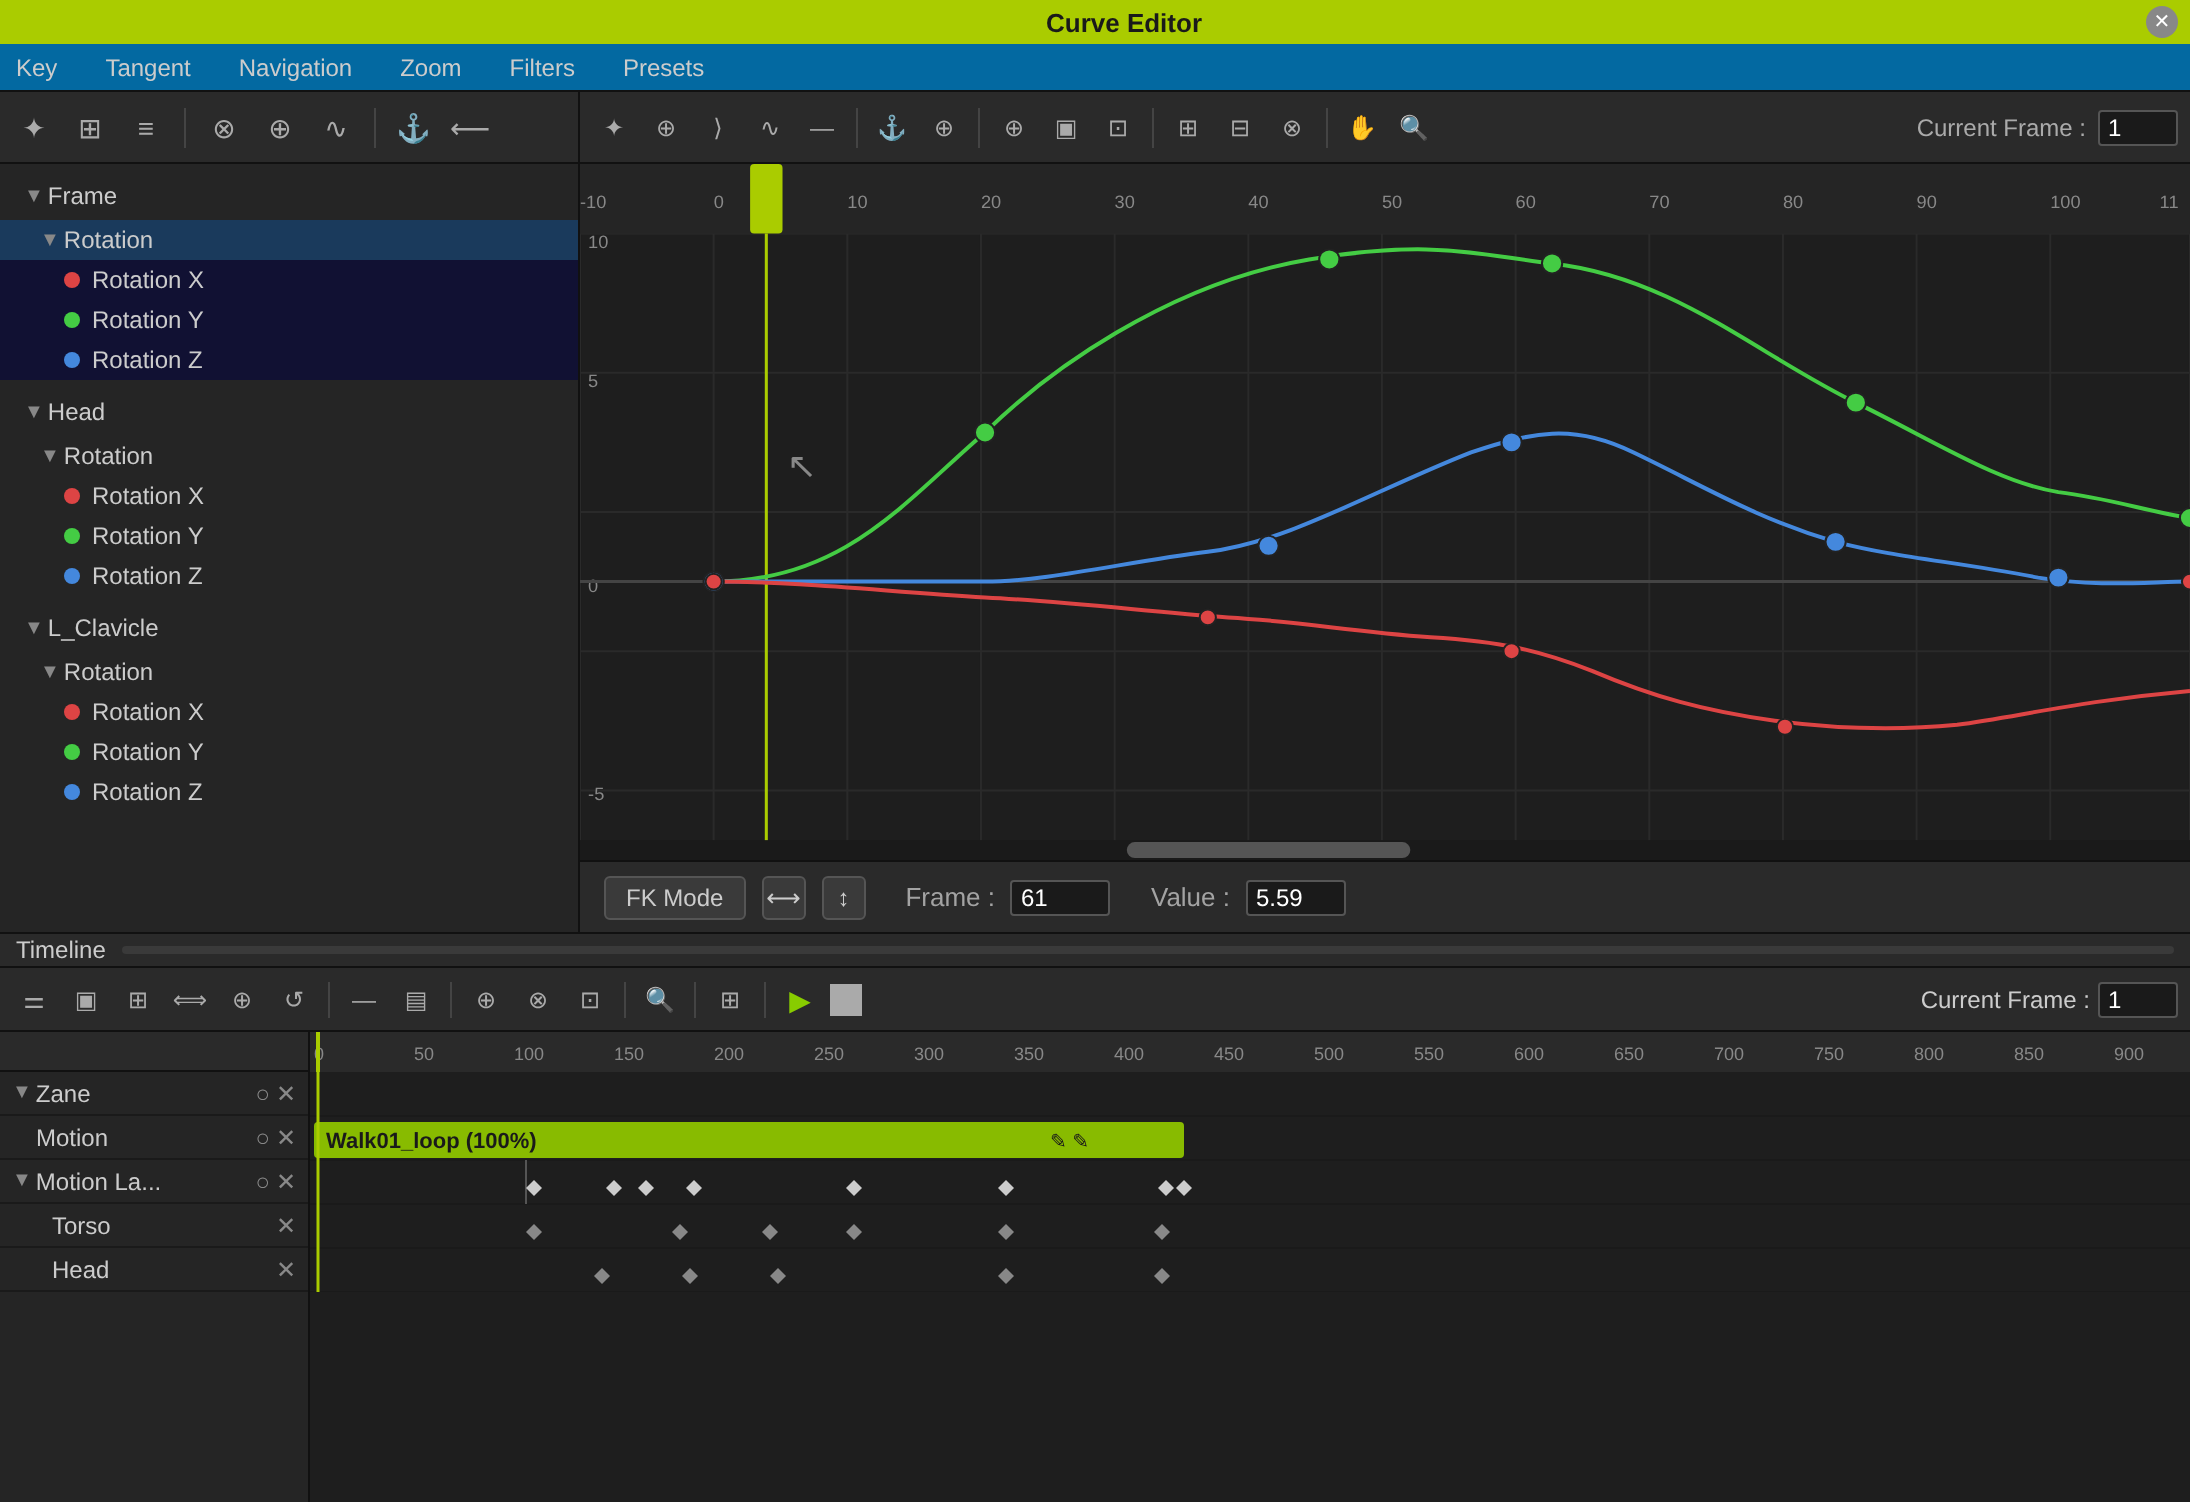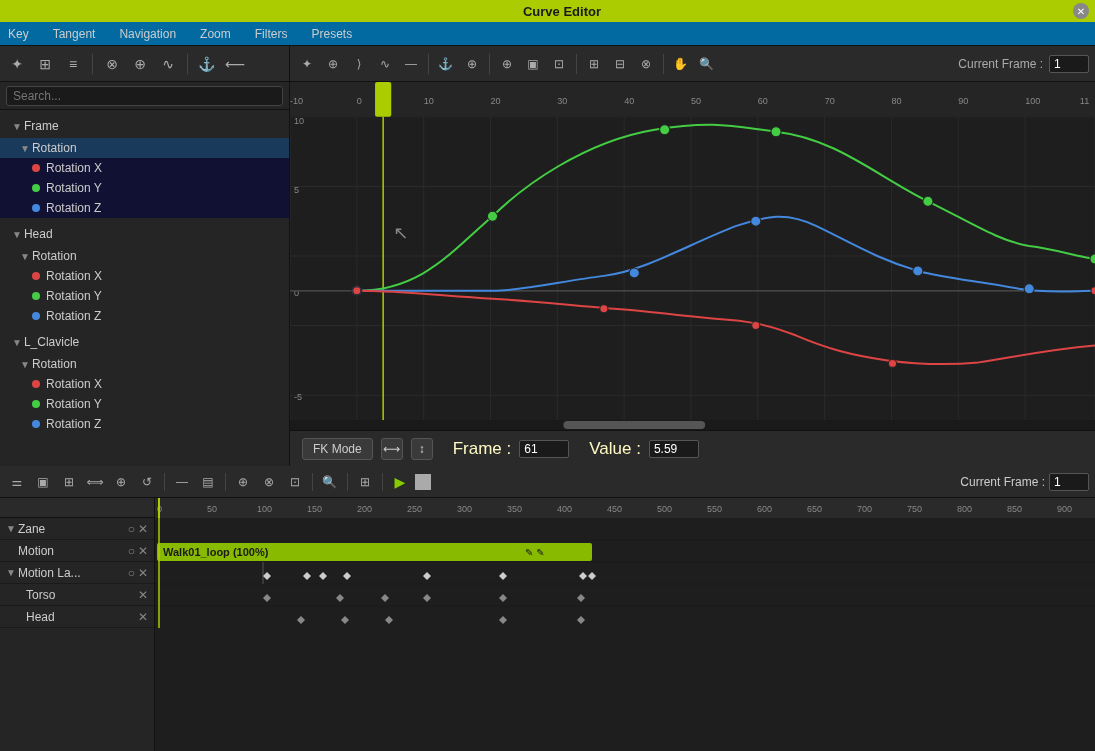--- a/index.html
+++ b/index.html
@@ -84,21 +84,21 @@
     #curve-canvas { width: 100%; height: 100%; }
 
     
     #curve-status {
       height: 36px; background: #2a2a2a; border-top: 1px solid #111; display: flex; align-items: center; padding: 0 12px; gap: 8px;
     }
     .fk-mode-btn {
       background: #3a3a3a; border: 1px solid #555; color: #ccc; font-size: 12px; padding: 3px 10px; border-radius: 3px; cursor: pointer;
     }
     .cs-icon { width: 22px; height: 22px; background: #3a3a3a; border: 1px solid #555; display: flex; align-items: center; justify-content: center; font-size: 12px; cursor: pointer; border-radius: 3px; }
-    .cs-label { color: #fef9c3; font-size: 17px; }
+    .cs-label { color: #a3a3a3; font-size: 13px; }
     .cs-input {
       width: 50px; background: #1a1a1a; border: 1px solid #555; color: #fff; font-size: 12px; padding: 1px 4px; border-radius: 2px;
     }
 
     
     #timeline-divider {
       width: 100%; height: 18px; background: #2a2a2a; border-top: 1px solid #111; border-bottom: 1px solid #111;
       display: flex; align-items: center; padding: 0 8px;
     }
     #timeline-divider .tl-handle { flex: 1; height: 4px; background: #3a3a3a; border-radius: 2px; cursor: row-resize; }
@@ -180,23 +180,20 @@
         <div class="tool-icon">≡</div>
         <div class="tool-sep"></div>
         <div class="tool-icon">⊗</div>
         <div class="tool-icon">⊕</div>
         <div class="tool-icon">∿</div>
         <div class="tool-sep"></div>
         <div class="tool-icon">⚓</div>
         <div class="tool-icon">⟵</div>
       </div>
 
-      <div id="search-bar">
-        <input type="text" placeholder="Search..." style="">
-      </div>
 
       <div id="tree-content">
 
         <div class="tree-item">
           <div class="tree-row">
             <span class="tree-indent" style="width:8px"></span>
             <span class="tree-arrow">▼</span>
             <span class="tree-label">Frame</span>
           </div>
 
@@ -402,20 +399,24 @@
         <div class="cs-icon">⟷</div>
         <div class="cs-icon">↕</div>
         <span class="cs-label" style="margin-left:12px">Frame :</span>
         <input class="cs-input" type="text" value="61" style="">
         <span class="cs-label" style="margin-left:12px">Value :</span>
         <input class="cs-input" type="text" value="5.59" style="">
       </div>
     </div>
   </div>
 
+  <div id="timeline-divider">
+    <span id="timeline-label">Timeline</span>
+    <div class="tl-handle"></div>
+  </div>
 
   <div id="timeline-area">
 
     <div id="timeline-toolbar">
       <div class="tl-tool">⚌</div>
       <div class="tl-tool">▣</div>
       <div class="tl-tool">⊞</div>
       <div class="tl-tool">⟺</div>
       <div class="tl-tool">⊕</div>
       <div class="tl-tool">↺</div>

